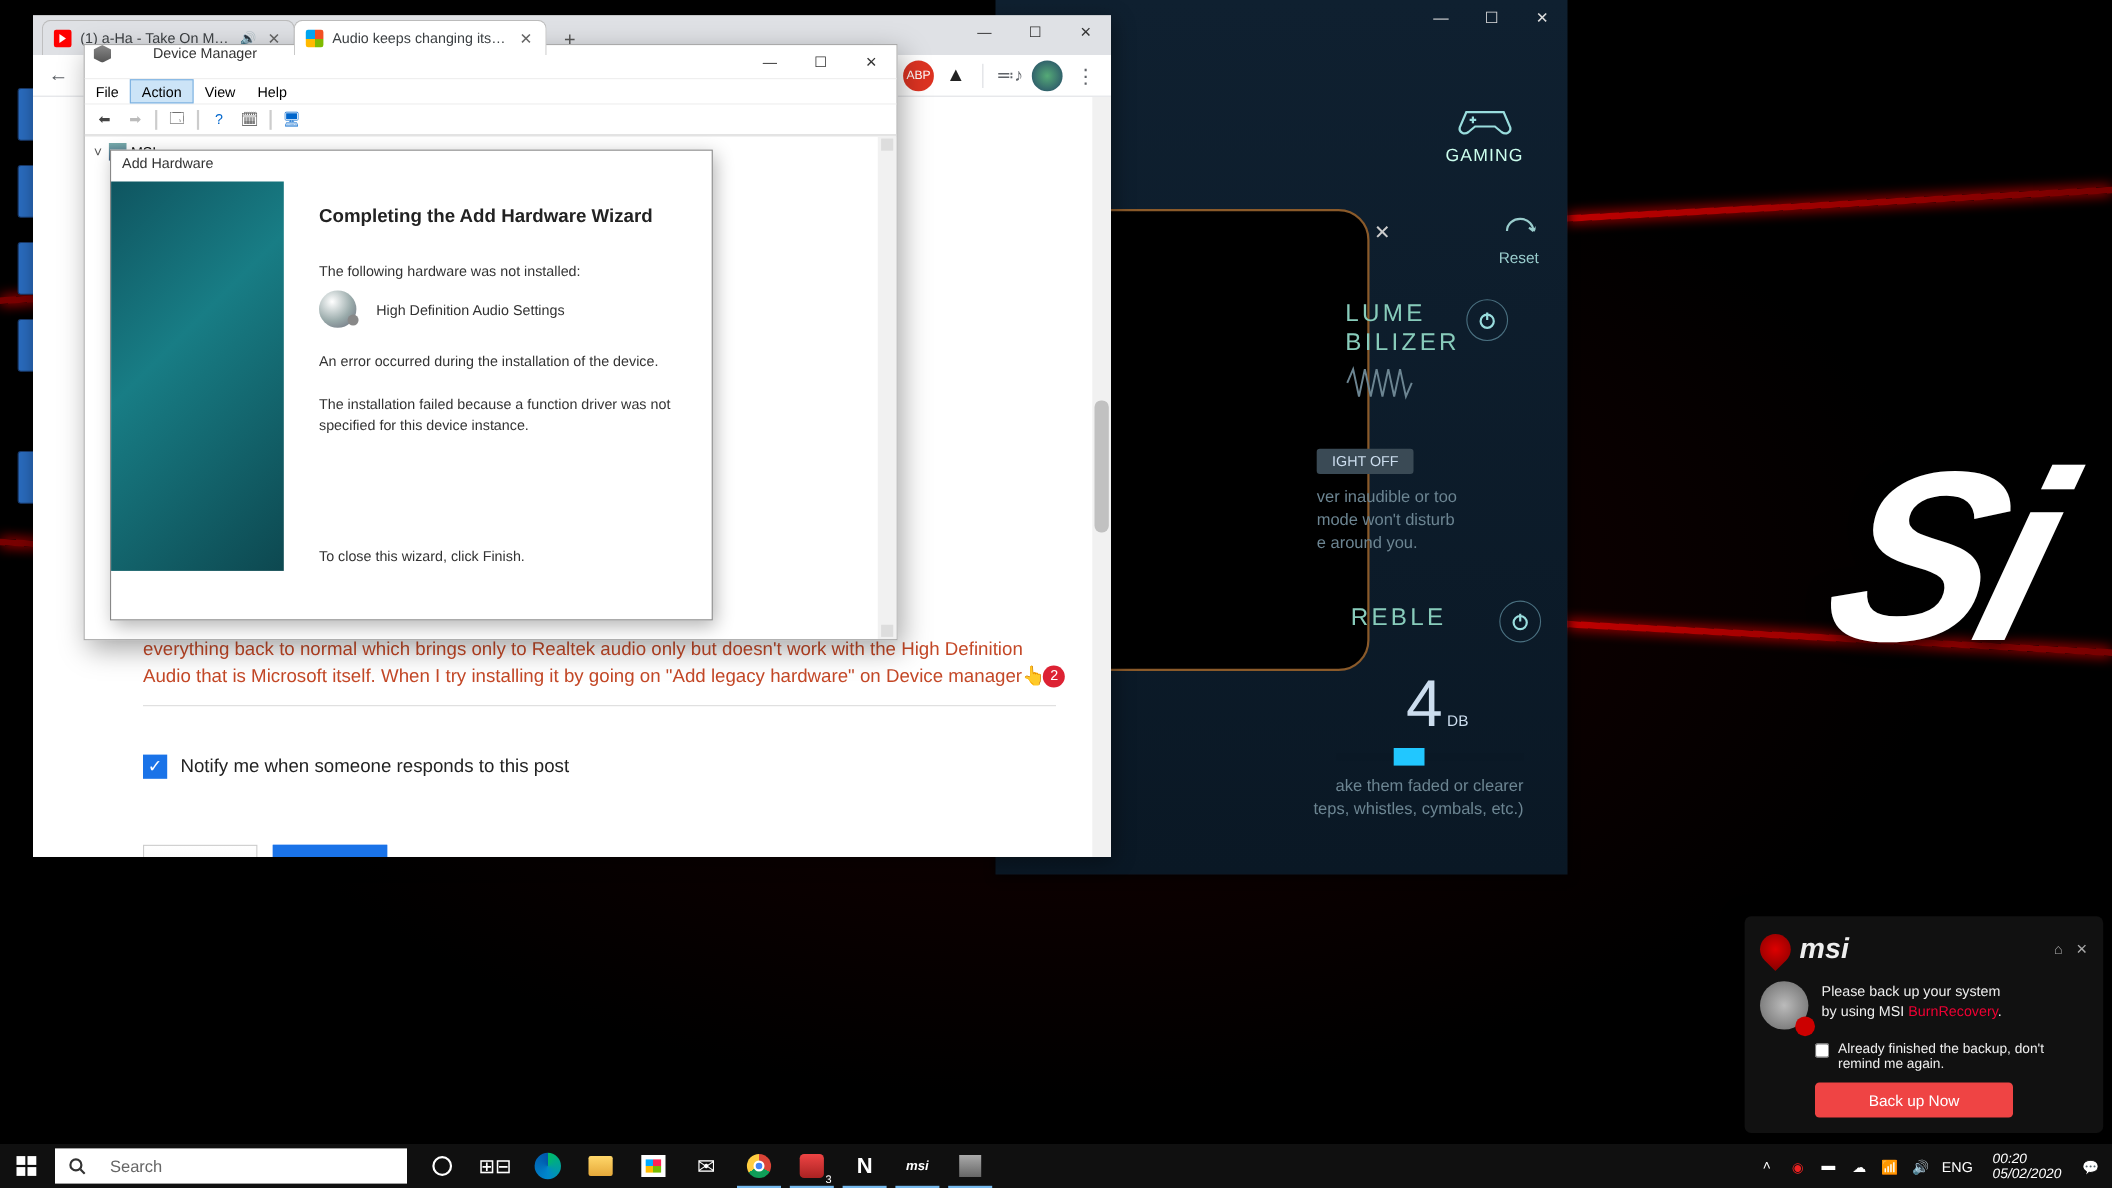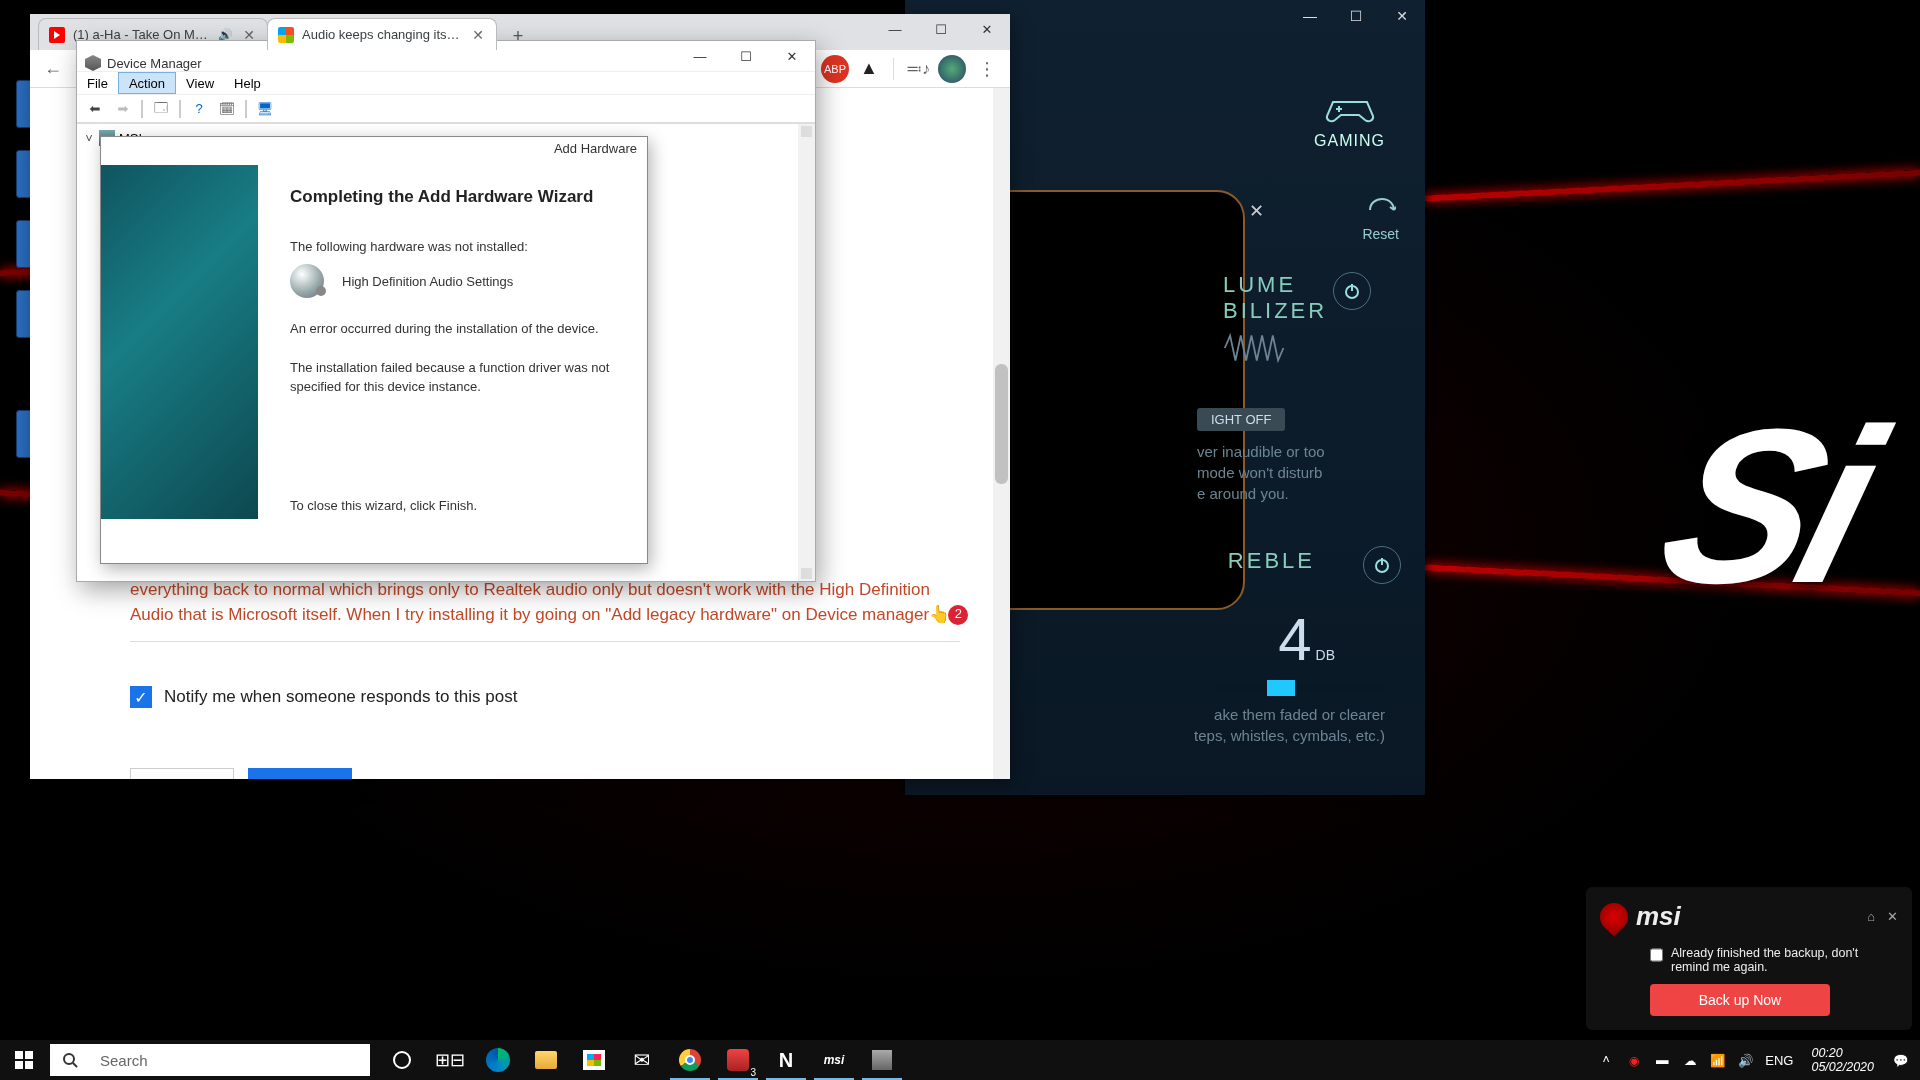--- a/index.html
+++ b/index.html
@@ -75,41 +75,41 @@
 .notify-row { display:flex; align-items:center; gap:12px; margin-top:44px; font-size:17px; color:#222;}
 .notify-row .cb { width:22px;height:22px;background:#1a73e8;display:flex;align-items:center;justify-content:center;color:#fff;font-size:16px;}
 .form-btns { display:flex; gap:14px; margin-top:60px;}
 .form-btn { padding:10px 26px; font-size:16px; border:1px solid #ccc; background:linear-gradient(#fff,#eee);}
 .form-btn.primary { background:#1a73e8; color:#fff; border-color:#1a73e8;}
 .emoji-badge { position:relative; display:inline-block;}
 .emoji-badge .count{position:absolute;right:-18px;top:2px;width:20px;height:20px;background:#d23;color:#fff;border-radius:50%;font-size:13px;display:flex;align-items:center;justify-content:center;}
 
 
 .devmgr { position:absolute; left:76px; top:40px; width:740px; height:542px; background:#fff; border:1px solid #aaa; box-shadow:4px 8px 24px rgba(0,0,0,.35); }
-.dm-title { height:30px; display:flex; align-items:flex-end; padding:0 8px; font-size:13px; color:#333; position:relative;}
+.dm-title { height:30px; display:flex; align-items:flex-start; padding:0 8px; font-size:13px; color:#333; position:relative;gap:32px;}
 .dm-title-icon { width:16px; height:16px; background:linear-gradient(#888,#555); margin-right:6px; clip-path:polygon(50% 0,100% 25%,100% 75%,50% 100%,0 75%,0 25%);}
 .dm-win-ctrl { position:absolute; right:0; top:0; display:flex;}
 .dm-win-ctrl .wb{width:46px;height:30px;display:flex;align-items:center;justify-content:center;color:#333;font-size:13px;}
 .dm-menu { height:24px; display:flex; align-items:stretch; border-top:1px solid #eee; border-bottom:1px solid #eee; font-size:13px;}
 .dm-menu-item { padding:3px 10px; display:flex; align-items:center;}
 .dm-menu-item.sel { background:#cce4f7; border:1px solid #7ab0e0;}
 .dm-tools { height:28px; border-bottom:1px solid #ddd; display:flex; align-items:center; gap:4px; padding:0 6px;}
 .dm-tool { width:24px; height:22px; border:1px solid transparent; display:flex; align-items:center; justify-content:center; font-size:13px; color:#444;}
 .dm-tool.sep { width:1px; height:18px; background:#ccc; padding:0; margin:0 2px;}
 .dm-tree { position:relative; height:calc(100% - 82px); border-top:1px solid #ddd; padding:4px 6px; font-size:13px; overflow:hidden;}
 .dm-tree-row { display:flex; align-items:center; gap:4px; padding:2px 0;}
 .dm-tree-row .exp{width:12px;text-align:center;color:#555;}
 .dm-tree-row .pc-ic{width:16px;height:16px;background:linear-gradient(#7aa,#468);}
 .dm-tree-scroll{position:absolute;right:0;top:0;width:17px;height:100%;background:#f1f1f1;}
 .dm-tree-scroll::before,.dm-tree-scroll::after{content:"";position:absolute;left:3px;width:11px;height:11px;background:#ddd;}
 .dm-tree-scroll::before{top:2px}.dm-tree-scroll::after{bottom:2px}
 
 
 .wizard { position:absolute; left:100px; top:136px; width:548px; height:428px; background:#fff; border:1px solid #888; box-shadow:3px 5px 16px rgba(0,0,0,.3); }
-.wiz-title { height:28px; padding:4px 10px; font-size:13px; color:#333;text-align:right; }
+.wiz-title { height:28px; padding:4px 10px; font-size:13px; color:#333; }
 .wiz-body { display:flex; height:354px; }
 .wiz-side { width:157px; background:linear-gradient(135deg,#0f5560,#187d85 40%,#0d4850); }
 .wiz-main { flex:1; padding:22px 32px 8px 32px; font-size:13px; color:#333; position:relative;}
 .wiz-h { font-size:17px; font-weight:600; color:#222; margin-bottom:32px;}
 .wiz-hw { display:flex; align-items:center; gap:18px; margin:10px 0 22px 0;}
 .wiz-hw-icon { width:34px; height:34px; background:radial-gradient(circle at 35% 30%,#fff,#9aa 55%,#667); border-radius:50%; position:relative;}
 .wiz-hw-icon::after{content:"";position:absolute;right:-2px;bottom:2px;width:10px;height:10px;background:#888;border-radius:50%;}
 .wiz-p { margin-bottom:20px; line-height:1.45; max-width:320px;}
 .wiz-close { position:absolute; bottom:6px; left:32px; font-size:13px;}
 .wiz-foot { height:44px; border-top:1px solid #ddd; background:#f0f0f0; display:flex; align-items:center; justify-content:flex-end; gap:8px; padding:0 14px;}
@@ -207,20 +207,27 @@
   <div class="burn-head">
     <div class="burn-logo">
         <span class="burn-shield"></span>
         <span>msi</span>
       </div>
     <div class="burn-ctrl">
       <span>⌂</span>
       <span>✕</span>
     </div>
   </div>
+  <div class="burn-body">
+    <div class="burn-disc"></div>
+    <div class="burn-text">
+      <span>Please back up your system</span><br>
+      <span>by using MSI </span><span class="hl">BurnRecovery</span>.
+    </div>
+  </div>
   <label class="burn-check">
     <input type="checkbox" style="">
     <span>Already finished the backup, don't remind me again.</span>
   </label>
   <div class="burn-btn">Back up Now</div>
 </div>
 
 <div class="chrome">
   <div class="chrome-tabs">
     <div class="ctab">

